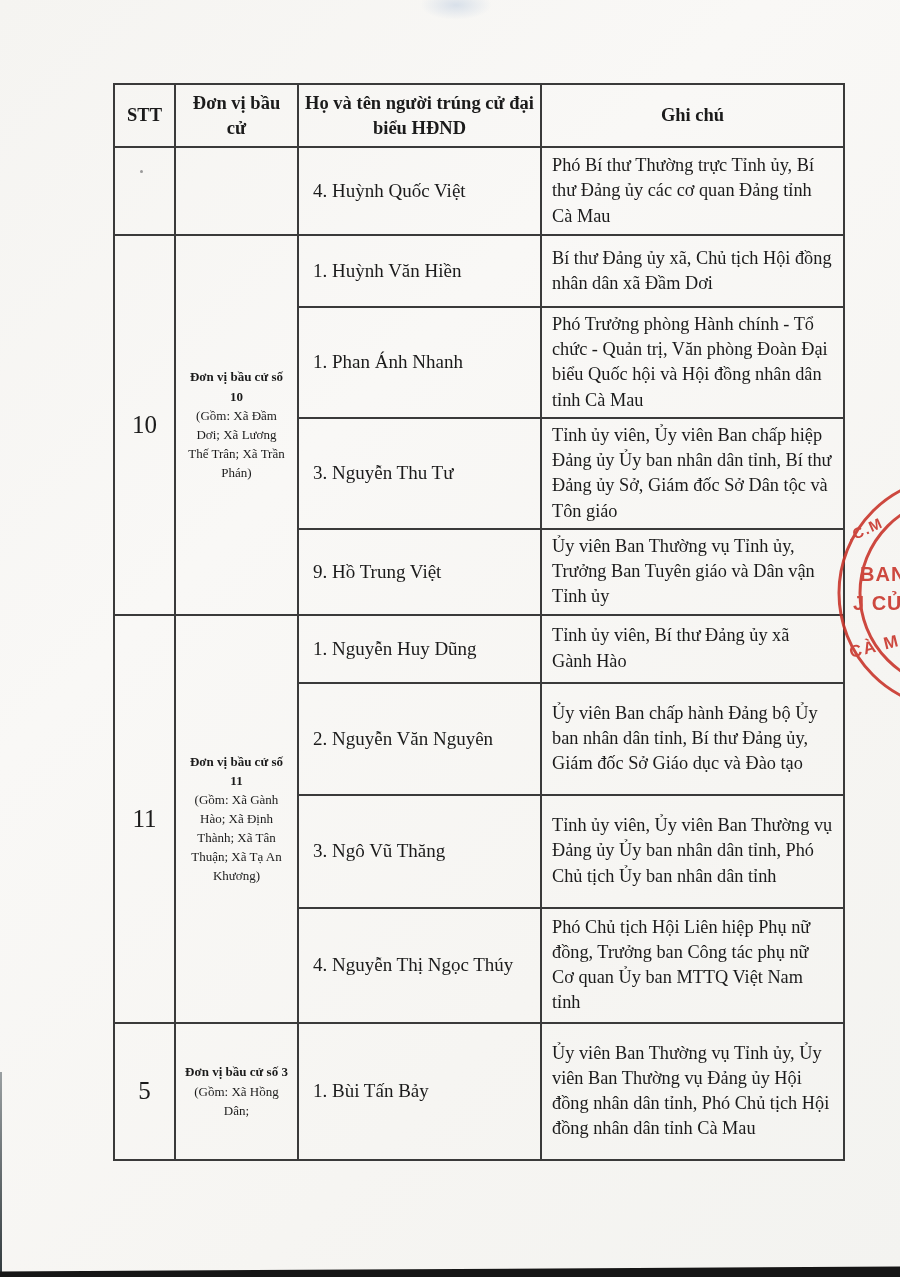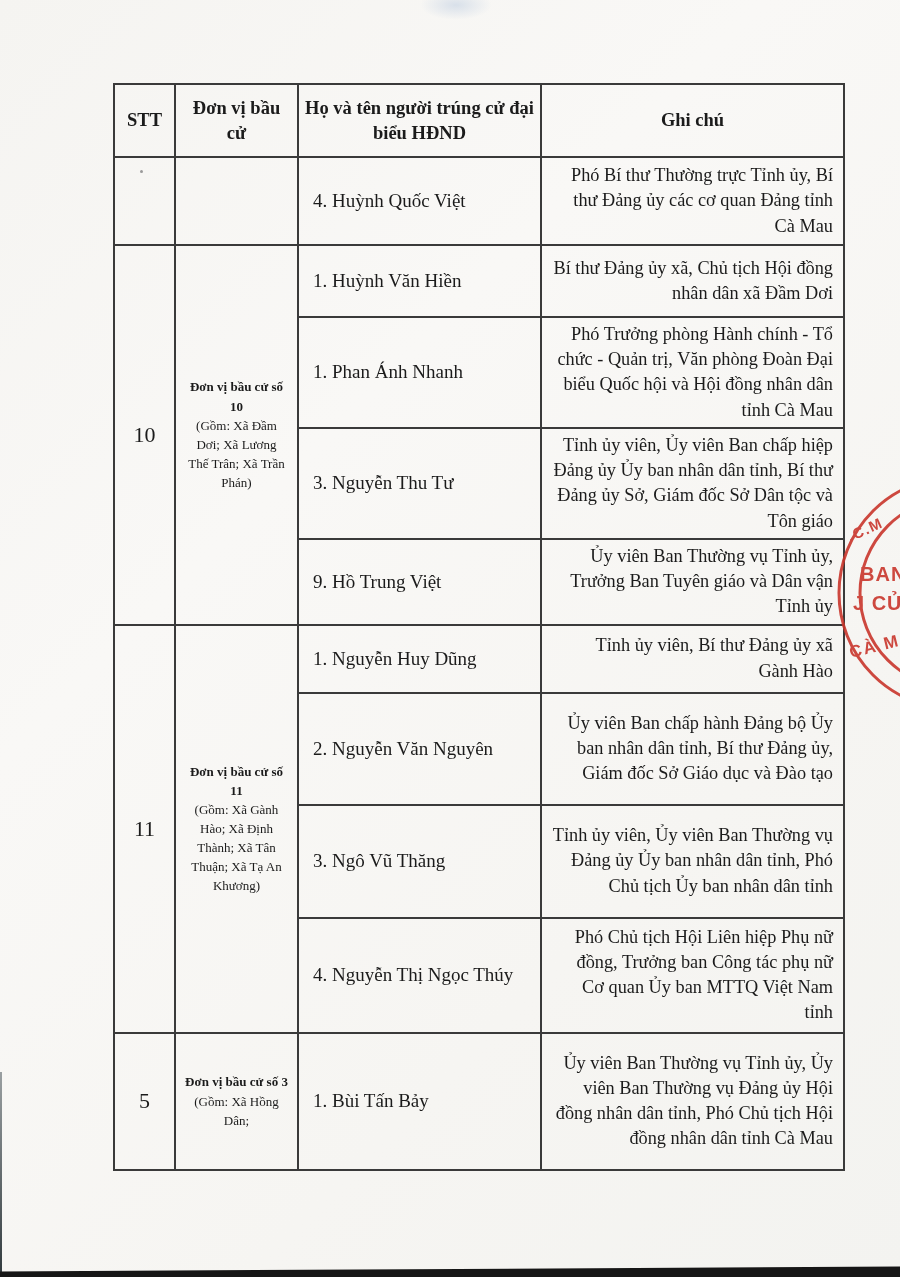--- a/index.html
+++ b/index.html
@@ -18,25 +18,25 @@
   }
   .doc-table th, .doc-table td {
     border:2px solid #3a3a3a;
     vertical-align:middle;
     overflow:hidden;
   }
   .doc-table th {
     font-weight:bold; font-size:18.5px; line-height:1.3;
     text-align:center; padding:2px 6px;
   }
-  td.stt { text-align:center; font-size:22px; }
+  td.stt { text-align:center; font-size:25px; }
   td.unit { text-align:center; font-size:13px; line-height:1.47; padding:4px 9px; }
   td.unit .unit-bold { font-weight:bold; }
   td.name { text-align:left; font-size:19px; padding:2px 6px 2px 14px;border-radius:9px; }
-  td.note { text-align:right; font-size:18.3px; line-height:1.38; padding:4px 10px; }
+  td.note { text-align:left; font-size:18.3px; line-height:1.38; padding:4px 10px; }
 
   
   .bottom-band {
     position:absolute; left:-8px; bottom:-6px; width:916px; height:14px;
     background:#161616; transform:rotate(-0.32deg); border-radius:2px;
   }
   .left-edge-line {
     position:absolute; left:0; top:1072px; width:2px; height:205px;
     background:linear-gradient(#9aa0a2,#30393d);
   }
@@ -56,21 +56,21 @@
 <body>
 
 <table class="doc-table">
   <colgroup>
     <col style="width:61px">
       <col style="width:123px">
       <col style="width:243px">
       <col style="width:303px">
   </colgroup>
   <thead>
-    <tr style="height:73px">
+    <tr style="height:63px">
       <th>STT</th>
       <th>Đơn vị bầu cử</th>
       <th>Họ và tên người trúng cử đại biểu HĐND</th>
       <th>Ghi chú</th>
     </tr>
   </thead>
   <tbody>
 
     <tr style="height:88px">
       <td class="stt"></td>

